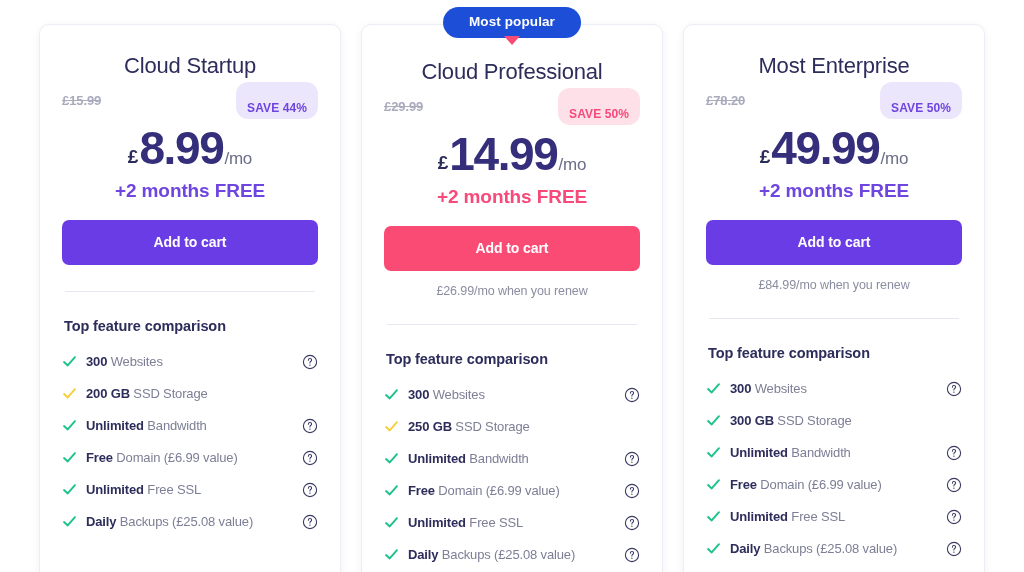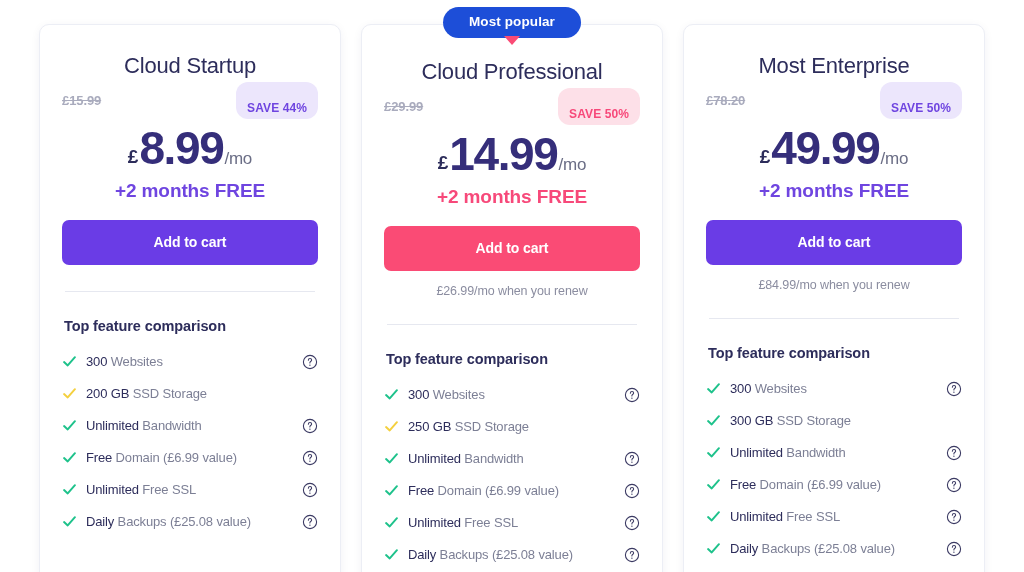--- a/index.html
+++ b/index.html
@@ -211,21 +211,21 @@
 
   .feature-text {
     flex: 1 1 auto;
     font-size: 13px;
     color: #7c7f95;
     letter-spacing: -0.15px;
     white-space: nowrap;
   }
   .feature-text b {
     color: #2d2d5b;
-    font-weight: normal;
+    font-weight: bold;
     margin-top: 37px;
   }
 
   .help-icon {
     flex: 0 0 auto;
     width: 16px;
     height: 16px;
     cursor: pointer;
   }
   .help-icon svg { display: block; }

